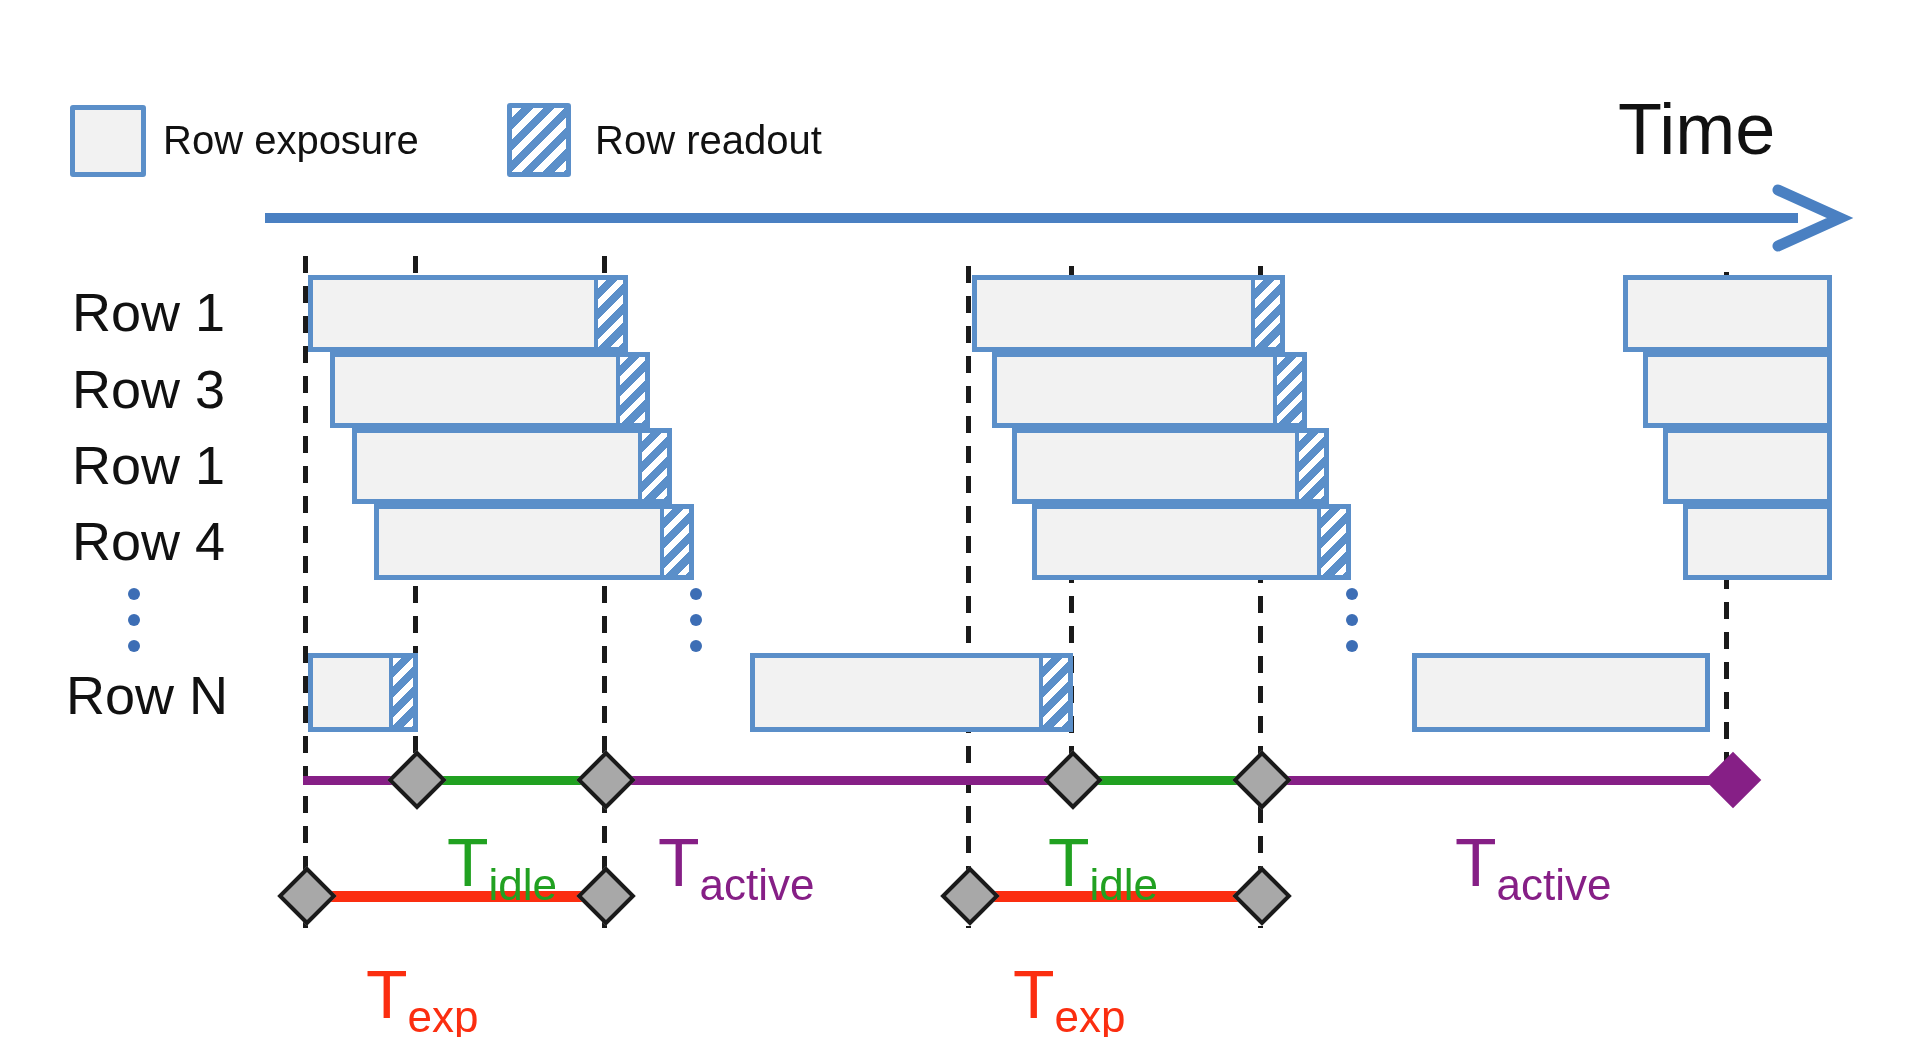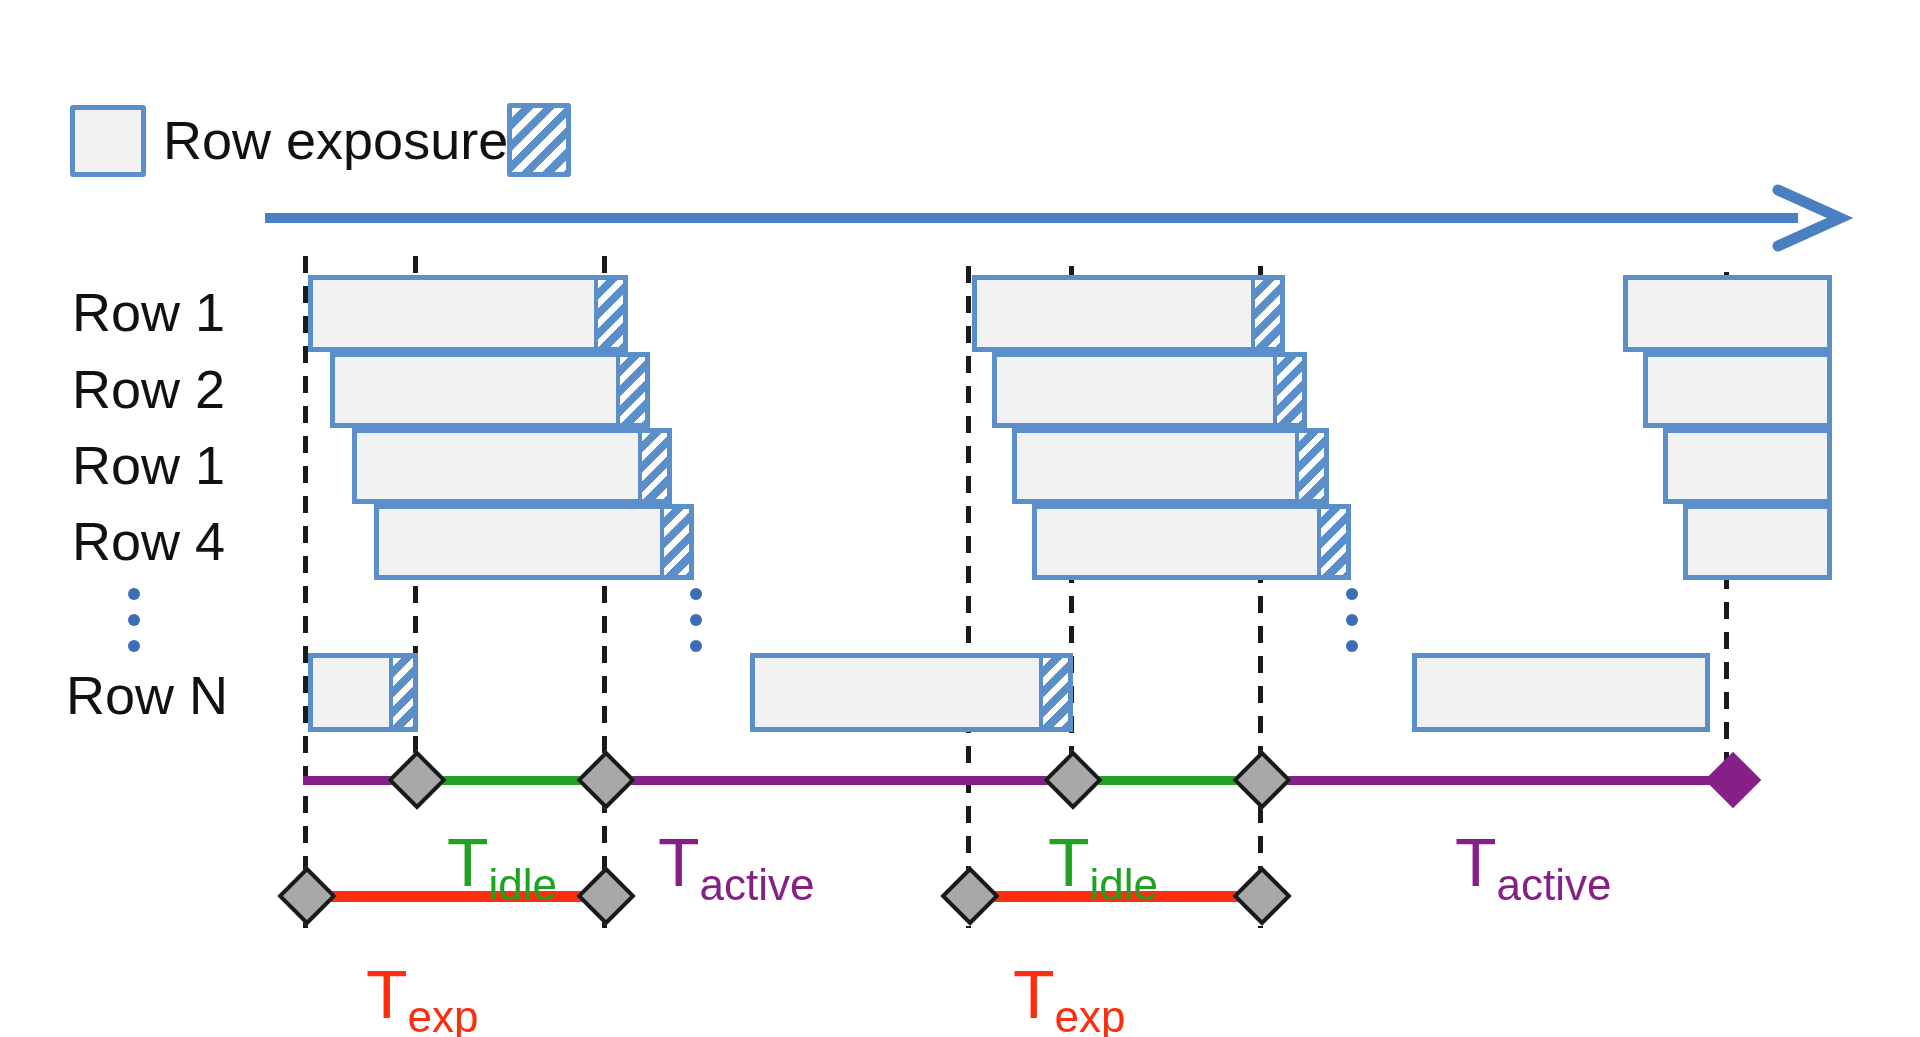--- a/index.html
+++ b/index.html
@@ -6,21 +6,21 @@
   #canvas{
     position:relative;width:1920px;height:1037px;background:#ffffff;overflow:hidden;
     font-family:"Liberation Sans", sans-serif;color:#111;
   }
   .abs{position:absolute;}
   
   .swatch{position:absolute;border:5px solid #5b8fc9;border-radius:3px;background:#f2f2f2;}
   .swatch.hatch{
     background:repeating-linear-gradient(135deg,#ffffff 0 7px,#5b8fc9 7px 15px);
   }
-  .legend-label{position:absolute;font-size:54px;line-height:58px;white-space:nowrap;}
+  .legend-label{position:absolute;font-size:40px;line-height:58px;white-space:nowrap;}
   .time-label{position:absolute;font-size:72px;line-height:72px;white-space:nowrap;}
   .row-label{position:absolute;font-size:54px;line-height:62px;white-space:nowrap;}
   
   .bar{position:absolute;border:5px solid #5b8fc9;background:#f2f2f2;box-sizing:border-box;}
   .readout{position:absolute;top:0;right:0;bottom:0;border-left:4px solid #5b8fc9;
     background:repeating-linear-gradient(135deg,#ffffff 0 6px,#5b8fc9 6px 14px);}
   
   .vdash{position:absolute;width:5px;
     background:repeating-linear-gradient(180deg,#1a1a1a 0 17px,rgba(0,0,0,0) 17px 30px);}
   
@@ -35,30 +35,32 @@
   .tsub{font-size:44px;line-height:44px;vertical-align:-14px;}
 </style>
 </head>
 <body>
 
 <div id="canvas">
 
   <div class="swatch" style="left:70px;top:105px;width:66px;height:62px;"></div>
   <div class="legend-label" style="left:163px;top:111px;">Row exposure</div>
   <div class="swatch hatch" style="left:507px;top:103px;width:54px;height:64px;"></div>
+  <div class="legend-label" style="left:595px;top:111px;">Row readout</div>
 
+  <div class="time-label" style="left:1618px;top:93px;">Time</div>
 
   <svg id="arrow-svg" class="abs" style="left:0;top:0;" width="1920" height="300">
       <line x1="265" y1="218" x2="1798" y2="218" stroke="#4a80c2" stroke-width="10"></line>
       <path d="M 1778 190 L 1840 218 L 1778 246" fill="none" stroke="#4a80c2" stroke-width="11" stroke-linecap="round"></path>
     </svg>
 
   <div id="diagram-layer">
       <div class="row-label" style="left: 72px; top: 281px; text-align: right;">Row 1</div>
-      <div class="row-label" style="left: 72px; top: 358px;">Row 2</div>
+      <div class="row-label" style="left: 72px; top: 358px;">Row 3</div>
       <div class="row-label" style="left: 72px; top: 434px;">Row 1</div>
       <div class="row-label" style="left: 72px; top: 510px;">Row 4</div>
       <div class="row-label" style="left: 66px; top: 664px;">Row N</div>
       <div class="dot" style="left: 128px; top: 588px; width: 12px; height: 12px; background: rgb(61, 110, 181);"></div>
       <div class="dot" style="left: 128px; top: 614px; width: 12px; height: 12px; background: rgb(61, 110, 181);"></div>
       <div class="dot" style="left: 128px; top: 640px; width: 12px; height: 12px; background: rgb(61, 110, 181);"></div>
       <div class="dot" style="left: 690px; top: 588px; width: 12px; height: 12px; background: rgb(61, 110, 181);"></div>
       <div class="dot" style="left: 690px; top: 614px; width: 12px; height: 12px; background: rgb(61, 110, 181);"></div>
       <div class="dot" style="left: 690px; top: 640px; width: 12px; height: 12px; background: rgb(61, 110, 181);"></div>
       <div class="dot" style="left: 1346px; top: 588px; width: 12px; height: 12px; background: rgb(61, 110, 181);"></div>

